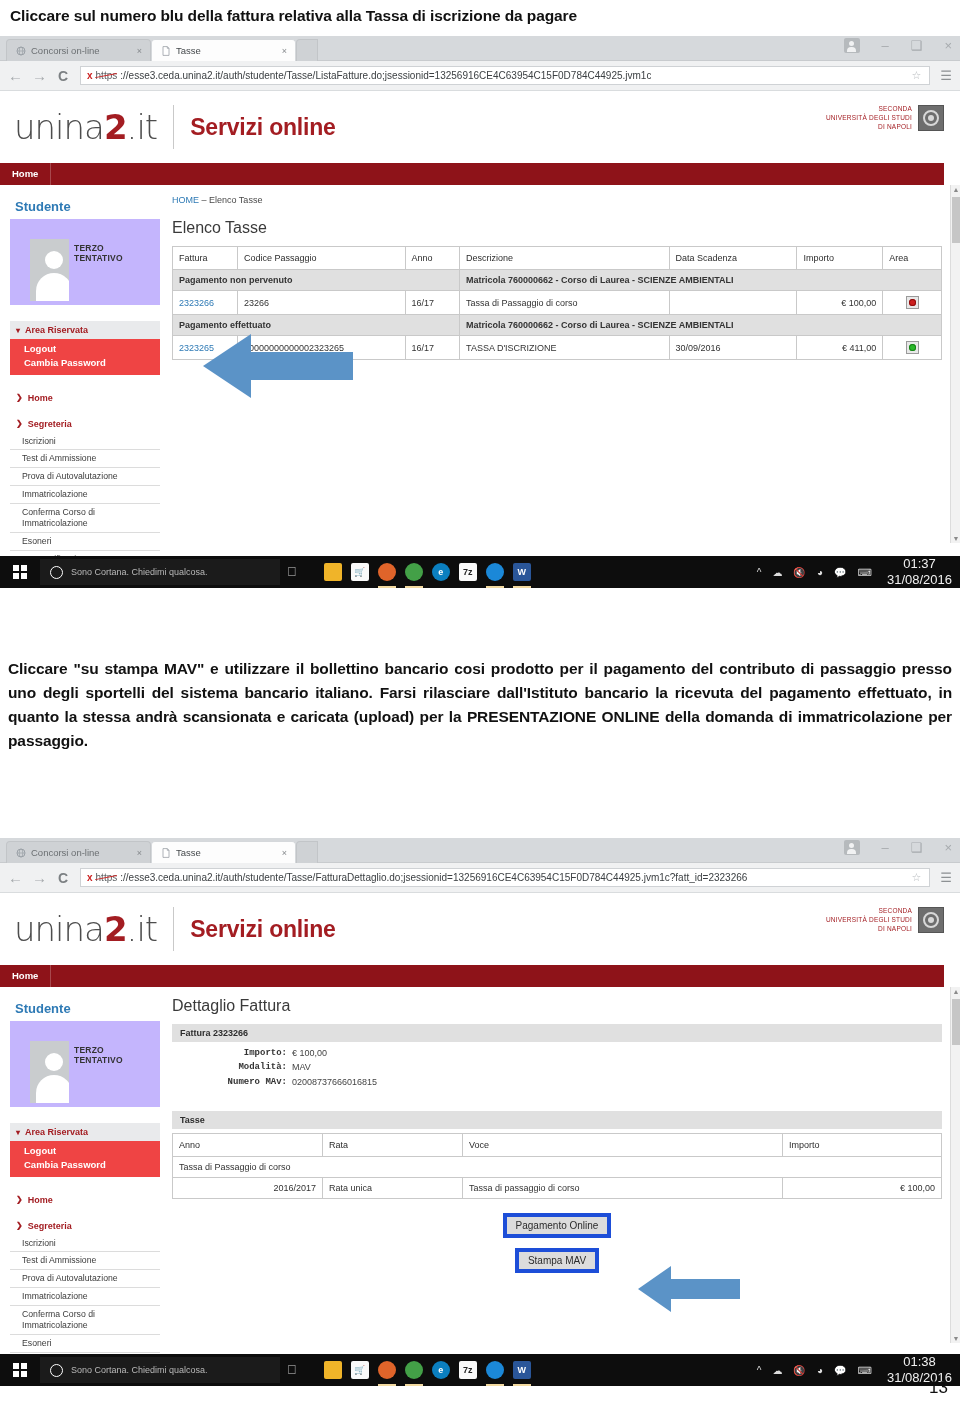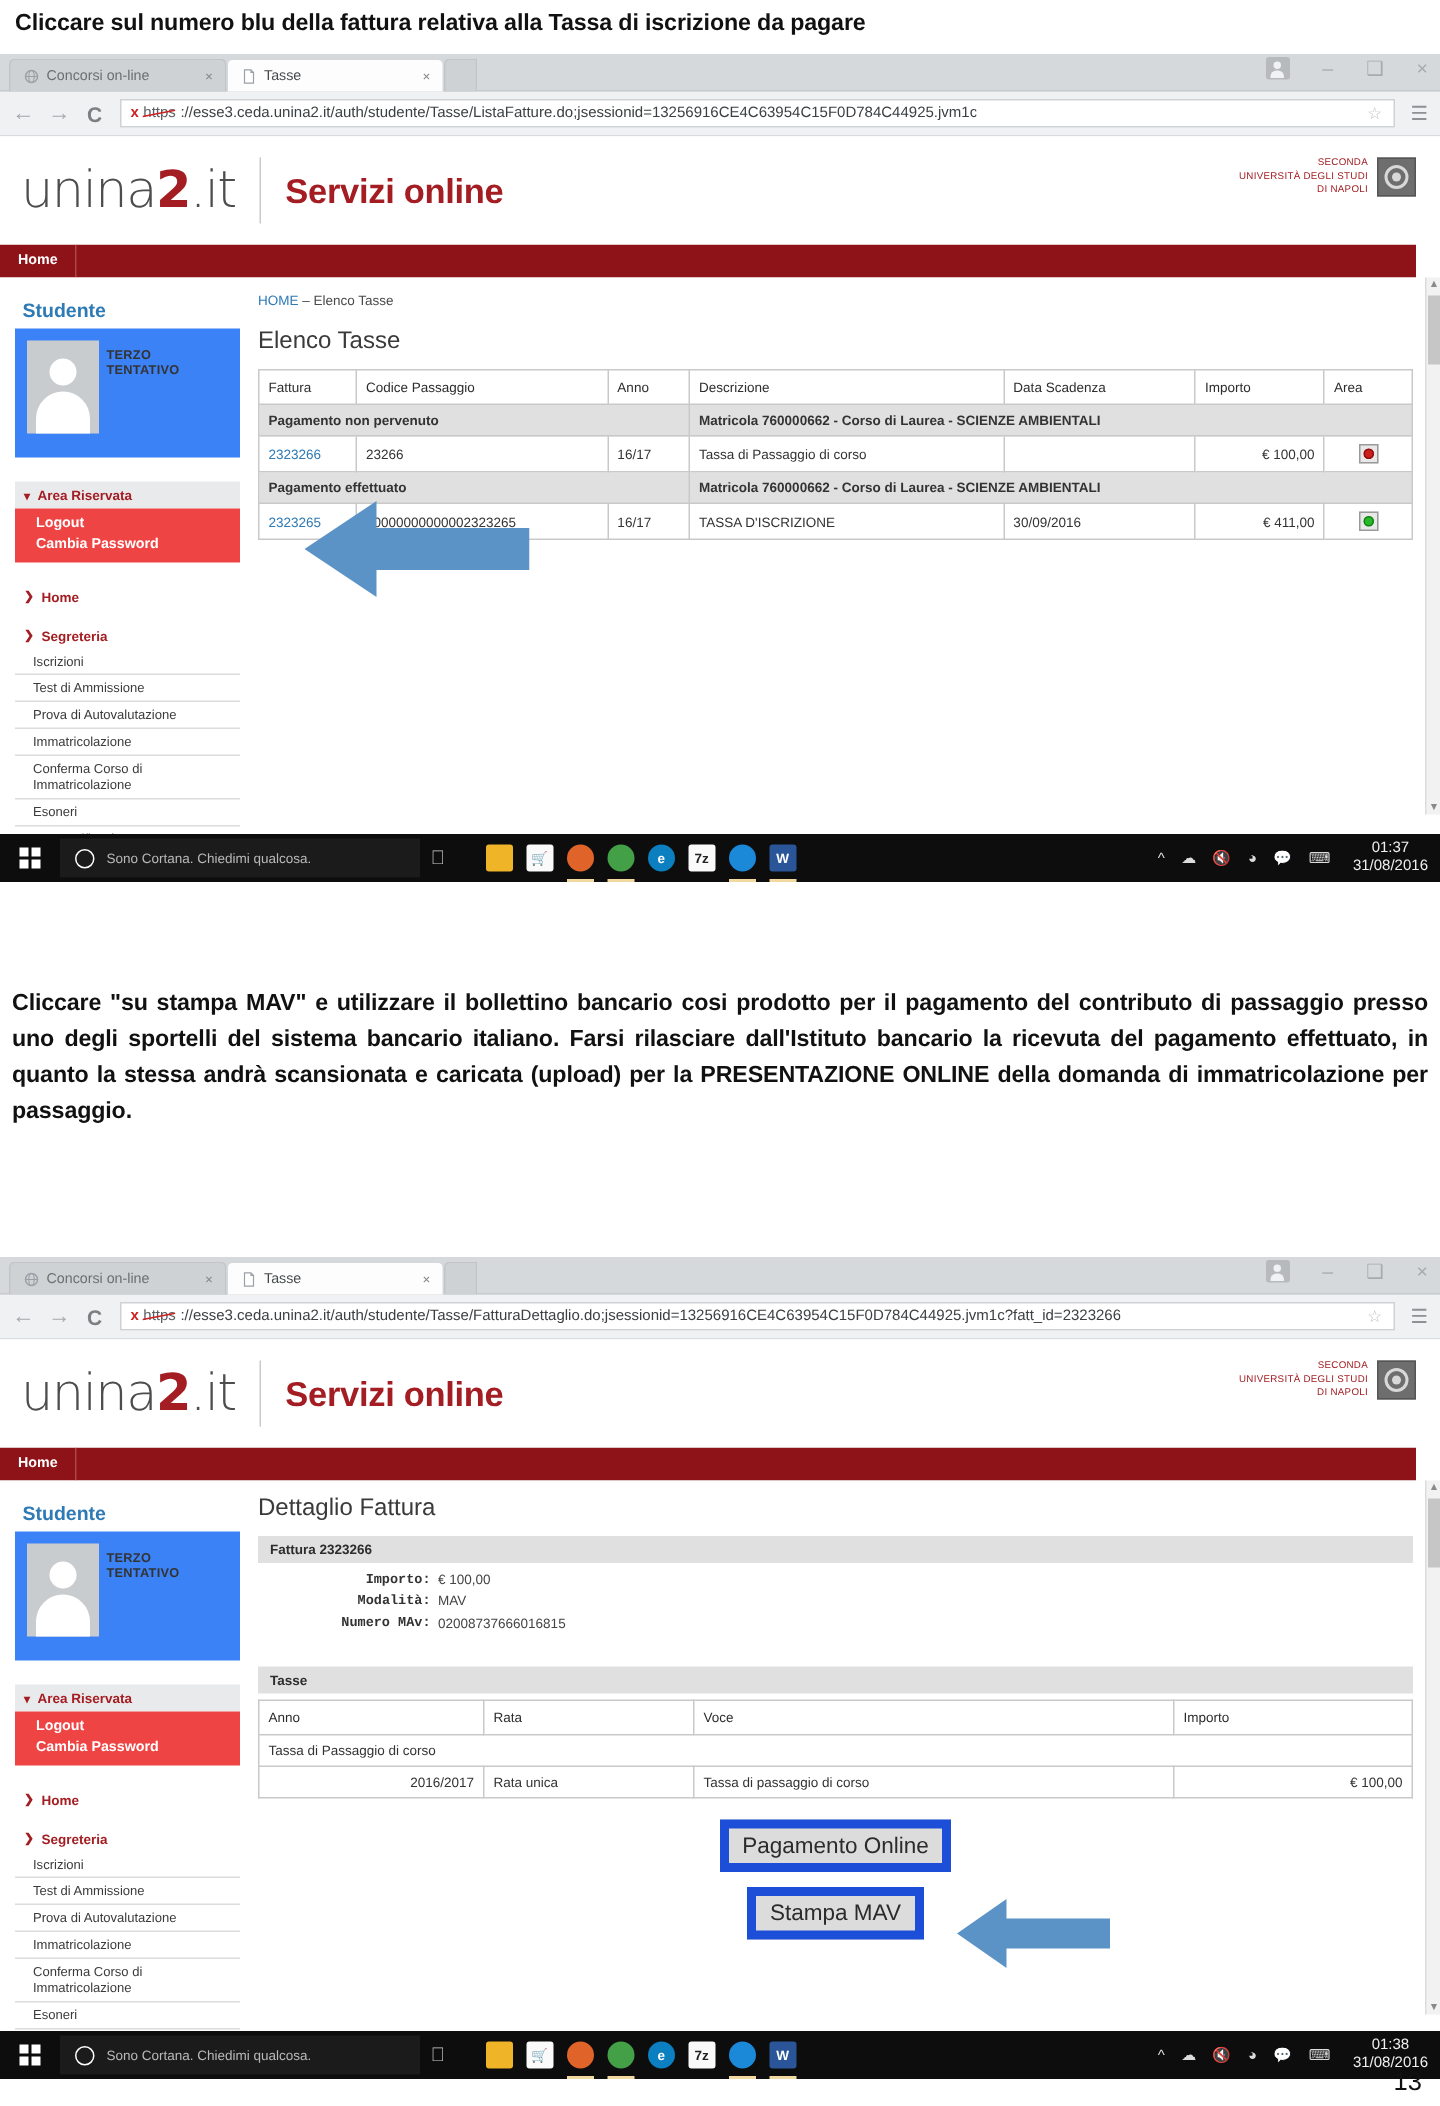--- a/index.html
+++ b/index.html
@@ -134,22 +134,22 @@
   }
 
   .site-body { display:flex; position:relative; background:#fff; }
 
   
   .sidebar { width:162px; flex:0 0 162px; padding:14px 0 0 10px; }
   .stud-title {
     font-size:13px; color:#2e7ab5; font-weight:bold; margin:0 0 5px 5px;
   }
   .stud-card {
-    background:#3b82f6; height:86px; display:flex; align-items:flex-start;
-    padding:8px; gap:5px; margin-right:2px;
+    background:#c4b5fd; height:86px; display:flex; align-items:flex-start;
+    padding:20px; gap:5px; margin-right:2px;
   }
   .stud-avatar { width:48px; height:62px; background:#c9ccce; position:relative; overflow:hidden; }
   .stud-avatar:before {
     content:""; position:absolute; left:15px; top:12px; width:18px; height:18px;
     border-radius:50%; background:#fff;
   }
   .stud-avatar:after {
     content:""; position:absolute; left:6px; top:34px; width:36px; height:30px;
     border-radius:18px 18px 0 0; background:#fff;
   }
@@ -202,22 +202,22 @@
   .sec-bar {
     background:#e0e0e0; font-size:9px; font-weight:bold; color:#2d2d2d;
     padding:4px 8px; margin-bottom:4px;
   }
   .kv { font-size:9px; color:#333; line-height:1.6; }
   .kv .row { display:flex; }
   .kv .k { width:120px; text-align:right; font-weight:bold; padding-right:5px;font-family:Liberation Mono, monospace; }
   .kv .v { color:#444; }
   .btns { margin-top:14px; }
   .ui-btn {
-    display:inline-block; background:#dcdcdc; border:6px solid #1d4ed8;
-    font-size:15px; color:#2b2b2b; padding:3px 9px; margin-bottom:10px;
+    display:inline-block; background:#dcdcdc; border:4px solid #1d4ed8;
+    font-size:10px; color:#2b2b2b; padding:3px 9px; margin-bottom:10px;
   }
 
   
   .vscroll {
     position:absolute; right:0; top:0; width:10px; bottom:0; background:#f2f2f2;
     border-left:1px solid #dcdcdc;
   }
   .vscroll .thumb { position:absolute; left:1px; top:2px; width:8px; height:46px; background:#c6c6c6; }
   .vscroll .arrow { position:absolute; left:1px; font-size:7px; color:#8a8a8a; text-align:center; width:8px; }
 
@@ -237,21 +237,21 @@
   .tb-logo i { background:#fff; display:block; }
   .tb-cortana {
     flex:0 0 240px; height:26px; background:#1b1b1b; display:flex; align-items:center;
     gap:8px; padding:0 10px; color:#b9b9b9; font-size:9px;
   }
   .cort-ring { width:13px; height:13px; border:1.6px solid #fff; border-radius:50%; flex:0 0 13px; }
   .tb-apps { display:flex; align-items:center; gap:9px; margin-left:28px; }
   .tb-app { width:18px; height:18px; border-radius:2px; position:relative; display:flex; align-items:center; justify-content:center; font-size:9px; color:#fff; font-weight:bold; }
   .tb-tasks { color:#cfcfcf; font-size:13px; margin-left:8px; }
   .tb-right { margin-left:auto; display:flex; align-items:center; gap:11px; padding-right:8px; color:#dcdcdc; font-size:10px; }
-  .tb-clock { text-align:center; font-size:10px; line-height:1.25; color:#f0f0f0; padding-left:4px; }
+  .tb-clock { text-align:center; font-size:13px; line-height:1.25; color:#f0f0f0; padding-left:4px; }
   .running { position:absolute; bottom:-7px; left:0; right:0; height:2px; background:#f2d9a0; }
 </style>
 </head>
 <body>
 
 <div id="instr-top" class="doc-line">Cliccare sul numero blu della fattura relativa alla Tassa di iscrizione da pagare</div>
 
 <div class="shot" id="shot1">
 
   <div class="chrome-top">

